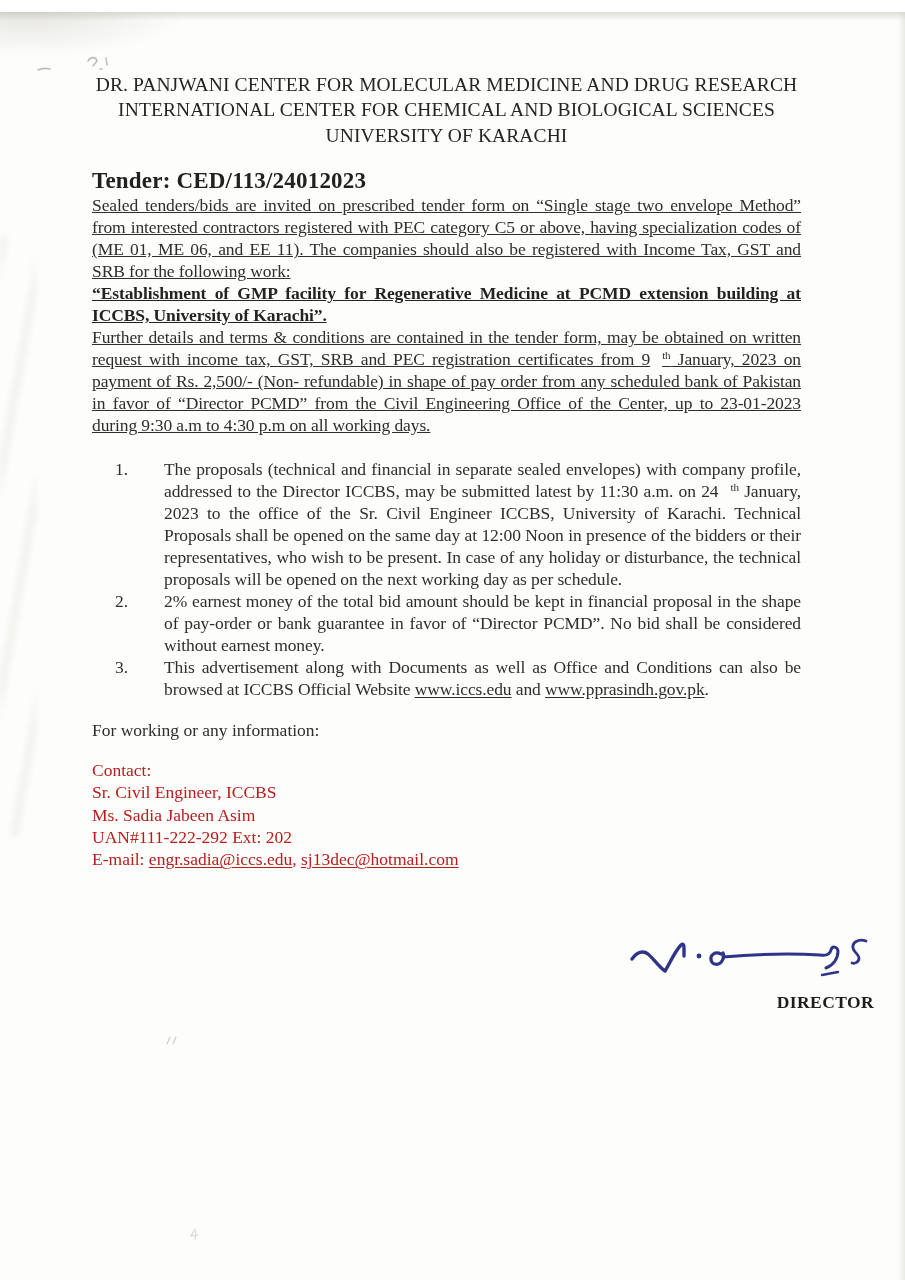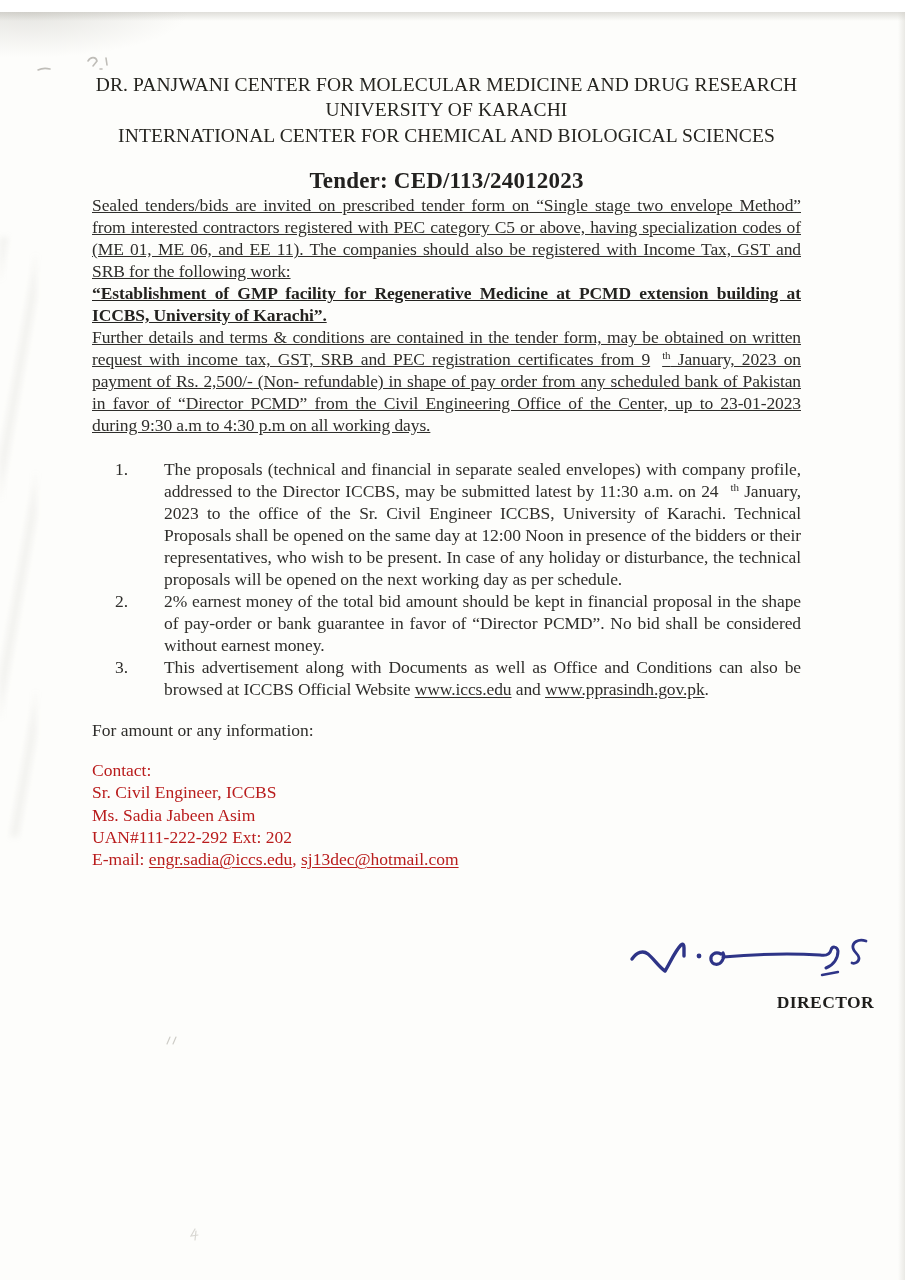--- a/index.html
+++ b/index.html
@@ -25,21 +25,21 @@
   .edge-bottom { position:absolute; bottom:0; left:0; right:0; height:9px;
     background:linear-gradient(0deg, rgba(198,196,190,0.35), transparent); }
   .pencil-marks { position:absolute; left:36px; top:42px; }
   .faint-mark-1 { position:absolute; left:166px; top:1024px; }
   .faint-mark-2 { position:absolute; left:190px; top:1216px; }
 
   .content { position:absolute; left:92px; top:60px; width:709px; }
 
   .org-header { text-align:center; font-size:19.5px; line-height:25.4px;
     color:#262520; letter-spacing:0.1px; }
-  .tender-title { margin-top:20px; text-align:center; font-size:23px;
+  .tender-title { margin-top:20px; text-align:left; font-size:23px;
     font-weight:bold; letter-spacing:0.2px; color:#22211f; }
 
   p.body-par { margin:0; text-align:justify; font-size:17.5px;
     line-height:22px; letter-spacing:-0.1px;text-decoration:underline; }
   .intro { margin-top:52px; }
   .work-title { font-weight:bold; color:#242320; }
   .details { margin-top:13px; }
 
   .tender-list { margin-top:22px; }
   .list-row { display:flex; }
@@ -74,22 +74,22 @@
       <path d="M52,7 C55,2 60,3 61,7 L57,12"></path>
       <path d="M70,4 L71,11"></path>
       <path d="M64,15 L66,15"></path>
     </g>
   </svg>
 
   <div class="content">
 
     <div class="org-header">
       <div>DR. PANJWANI CENTER FOR MOLECULAR MEDICINE AND DRUG RESEARCH</div>
+      <div>INTERNATIONAL CENTER FOR CHEMICAL AND BIOLOGICAL SCIENCES</div>
       <div>UNIVERSITY OF KARACHI</div>
-      <div>INTERNATIONAL CENTER FOR CHEMICAL AND BIOLOGICAL SCIENCES</div>
     </div>
 
     <div class="tender-title">Tender: CED/113/24012023</div>
 
     <p class="body-par intro">Sealed tenders/bids are invited on prescribed tender form on “Single stage two envelope Method” from interested contractors registered with PEC category C5 or above, having specialization codes of (ME 01, ME 06, and EE 11). The companies should also be registered with Income Tax, GST and SRB for the following work:</p>
     <p class="body-par work-title">“Establishment of GMP facility for Regenerative Medicine at PCMD extension building at ICCBS, University of Karachi”.</p>
 
     <p class="body-par details"><span>Further details and terms &amp; conditions are contained in the tender form, may be obtained on written request with income tax, GST, SRB and PEC registration certificates from 9</span><span class="sup">th</span><span> January, 2023 on payment of Rs. 2,500/- (Non- refundable) in shape of pay order from any scheduled bank of Pakistan in favor of “Director PCMD” from the Civil Engineering Office of the Center, up to 23-01-2023 during 9:30 a.m to 4:30 p.m on all working days.</span></p>
 
     <div class="tender-list">
@@ -104,21 +104,21 @@
         <div class="list-text">2% earnest money of the total bid amount should be kept in financial proposal in the shape of pay-order or bank guarantee in favor of “Director PCMD”. No bid shall be considered without earnest money.</div>
       </div>
 
       <div class="list-row">
         <div class="list-num">3.</div>
         <div class="list-text"><span>This advertisement along with Documents as well as Office and Conditions can also be browsed at ICCBS Official Website </span><a class="doc-link">www.iccs.edu</a><span> and </span><a class="doc-link">www.pprasindh.gov.pk</a><span>.</span></div>
       </div>
 
     </div>
 
-    <p class="info-line">For amount or any information:</p>
+    <p class="info-line">For working or any information:</p>
 
     <div class="contact">
       <div>Contact:</div>
       <div>Sr. Civil Engineer, ICCBS</div>
       <div>Ms. Sadia Jabeen Asim</div>
       <div>UAN#111-222-292 Ext: 202</div>
       <div><span>E-mail: </span><a class="doc-link">engr.sadia@iccs.edu</a><span>, </span><a class="doc-link">sj13dec@hotmail.com</a></div>
     </div>
 
   </div>

